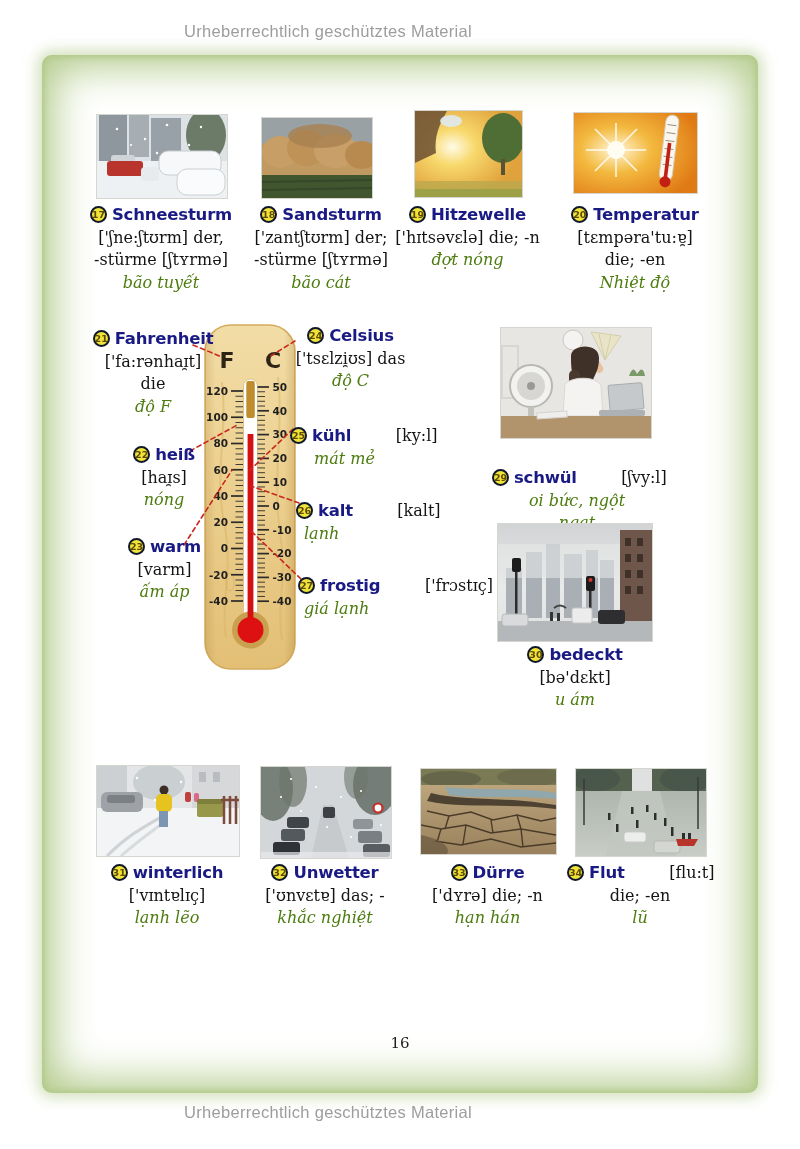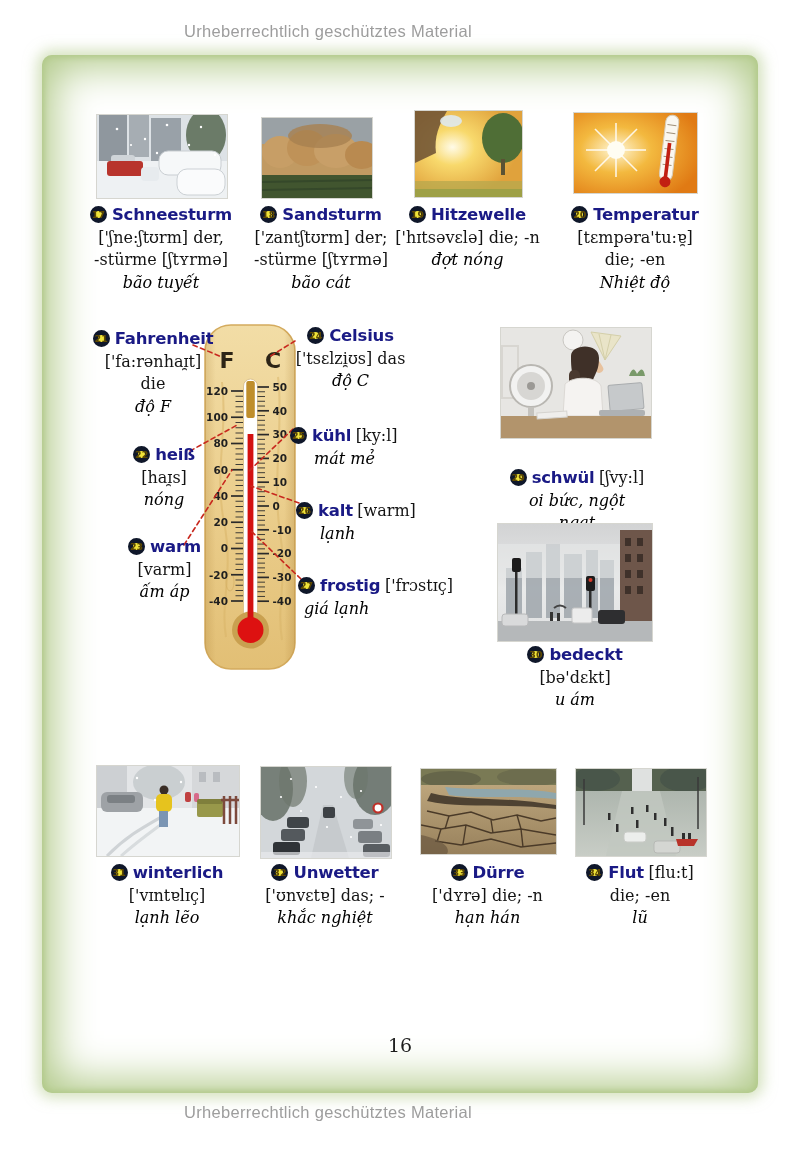--- a/index.html
+++ b/index.html
@@ -17,45 +17,46 @@
   .frame{
     position:absolute;left:42px;top:55px;width:716px;height:1038px;
     border-radius:10px;
     box-shadow:
       inset 0 0 42px 12px #b2ca8a,
       inset 0 0 6px 2px #aac380,
       0 0 14px 5px rgba(178,202,138,.55);
   }
   .pagenum{
     position:absolute;left:0;top:1034px;width:800px;text-align:center;
-    color:#1d1d1d;font-size:19px;font-family:"DejaVu Serif","Liberation Serif",serif;
+    color:#1d1d1d;font-size:15px;font-family:"DejaVu Serif","Liberation Serif",serif;
   }
   .photo{
     position:absolute;overflow:hidden;border:1px solid #d6d6d0;background:#eee;
   }
   .photo svg{display:block;}
   .cap{position:absolute;text-align:center;}
   .cap.left{text-align:left;}
   .cap .l{line-height:21.5px;margin:1px 0;white-space:nowrap;}
   .word{
     color:#1a1a85;font-weight:bold;font-size:16.5px;
     font-family:"DejaVu Sans","Liberation Sans",sans-serif;letter-spacing:-.2px;
   }
   .g{
     color:#141414;font-size:16px;
     font-family:"DejaVu Serif","Liberation Serif",serif;
+    margin-left:40px;
   }
   .v{
-    color:#000000;font-size:16px;font-style:italic;
+    color:#4d7c0f;font-size:16px;font-style:italic;
     font-family:"DejaVu Serif","Liberation Serif",serif;
   }
   .badge{
     display:inline-flex;align-items:center;justify-content:center;
     width:17px;height:17px;border-radius:50%;
-    background:#f0e43a;border:5px solid #0f172a;box-sizing:border-box;
+    background:#f0e43a;border:2px solid #0f172a;box-sizing:border-box;
     color:#5f4a00;font-size:9.5px;font-weight:bold;
     font-family:"DejaVu Sans","Liberation Sans",sans-serif;
     margin-right:5px;position:relative;top:-2px;
   }
   .overlay{position:absolute;left:0;top:0;pointer-events:none;}
 </style>
 </head>
 <body>
 
 <div class="copyright top">Urheberrechtlich geschütztes Material</div>
@@ -339,22 +340,22 @@
 <div class="cap" style="left:118px;top:443px;width:92px">
   <div class="l"><span class="badge">22</span><span class="word">heiß</span></div>
   <div class="l g">[haɪ̯s]</div>
   <div class="l v">nóng</div>
 </div>
 <div class="cap left" style="left:290px;top:424px;width:140px">
   <div class="l"><span class="badge">25</span><span class="word">kühl</span> <span class="g">[ky:l]</span></div>
   <div class="l v" style="margin-left:24px">mát mẻ</div>
 </div>
 <div class="cap left" style="left:296px;top:499px;width:130px">
-  <div class="l"><span class="badge">26</span><span class="word">kalt</span> <span class="g">[warm]</span></div>
-  <div class="l v" style="margin-left:24px">lạnh</div>
+  <div class="l"><span class="badge">26</span><span class="word">kalt</span> <span class="g">[kalt]</span></div>
+  <div class="l v" style="margin-left:8px">lạnh</div>
 </div>
 <div class="cap" style="left:112px;top:535px;width:105px">
   <div class="l"><span class="badge">23</span><span class="word">warm</span></div>
   <div class="l g">[varm]</div>
   <div class="l v">ấm áp</div>
 </div>
 <div class="cap left" style="left:298px;top:574px;width:150px">
   <div class="l"><span class="badge">27</span><span class="word">frostig</span> <span class="g">['frɔstɪç]</span></div>
   <div class="l v" style="margin-left:6px">giá lạnh</div>
 </div>

